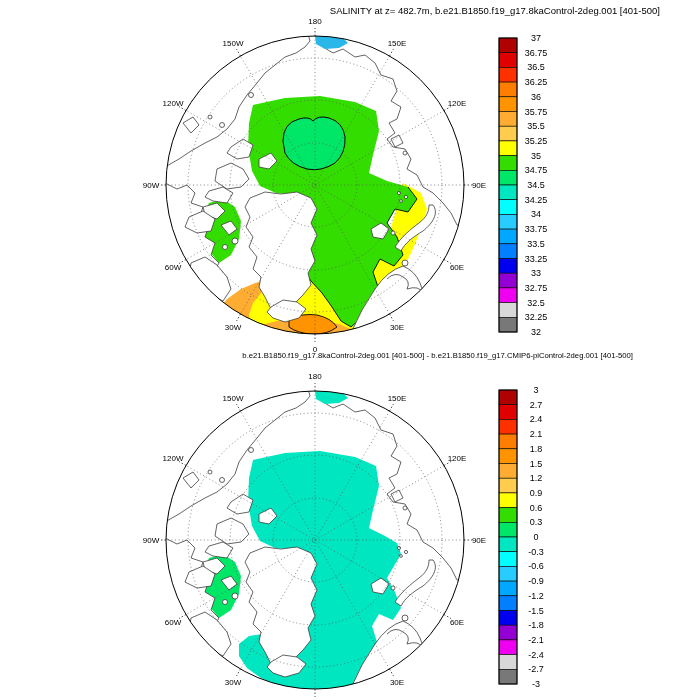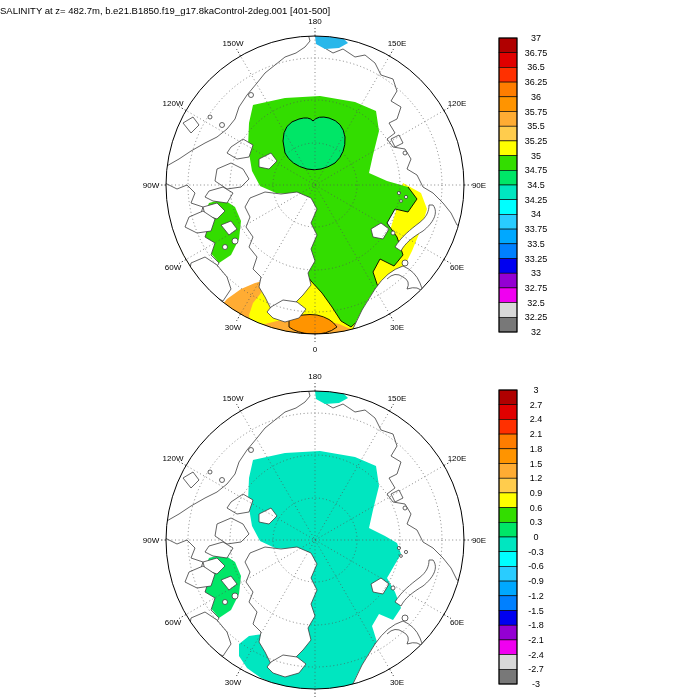--- a/index.html
+++ b/index.html
@@ -1,35 +1,36 @@
 <!DOCTYPE html>
 <html><head>
 <meta charset="utf-8">
 <style>
   html,body{margin:0;padding:0;background:#fff;}
   .canvas{position:relative;width:700px;height:700px;background:#fff;overflow:hidden;
           font-family:"Liberation Sans","DejaVu Sans",sans-serif;color:#000;}
-  .title{position:absolute;text-align:left;white-space:nowrap;}
+  .title{position:absolute;text-align:right;white-space:nowrap;}
   .t1{top:5px;left:0;width:660px;font-size:9.5px;}
   .t2{top:351px;left:0;width:633px;font-size:7.7px;}
   svg{position:absolute;overflow:visible;}
   .map .rim{fill:none;stroke:#000;stroke-width:1;}
   .compass-label{font-size:8px;fill:#000;}
   .cbl{font-size:9px;fill:#000;}
   .coast{fill:#ffffff;stroke:#3c3c3c;stroke-width:0.8;stroke-linejoin:round;}
   .coast-line{fill:none;stroke:#3c3c3c;stroke-width:0.8;}
   .grat{fill:none;stroke:#555;stroke-width:0.7;stroke-dasharray:1,2.6;}
   .contour{fill:none;stroke:#000;stroke-width:0.9;}
 </style>
 </head>
 <body>
 
 <div class="canvas">
 
   <div class="title t1">SALINITY at z= 482.7m, b.e21.B1850.f19_g17.8kaControl-2deg.001 [401-500]</div>
+  <div class="title t2">b.e21.B1850.f19_g17.8kaControl-2deg.001 [401-500] - b.e21.B1850.f19_g17.CMIP6-piControl-2deg.001 [401-500]</div>
 
   <svg width="0" height="0">
     <defs>
       <g id="grat">
         <circle class="grat" cx="150" cy="150" r="42"></circle>
         <circle class="grat" cx="150" cy="150" r="85"></circle>
         <circle class="grat" cx="150" cy="150" r="127"></circle>
         <line class="grat" x1="150" y1="1" x2="150" y2="299"></line>
         <line class="grat" x1="224.5" y1="21" x2="75.5" y2="279"></line>
         <line class="grat" x1="279" y1="75.5" x2="21" y2="224.5"></line>

